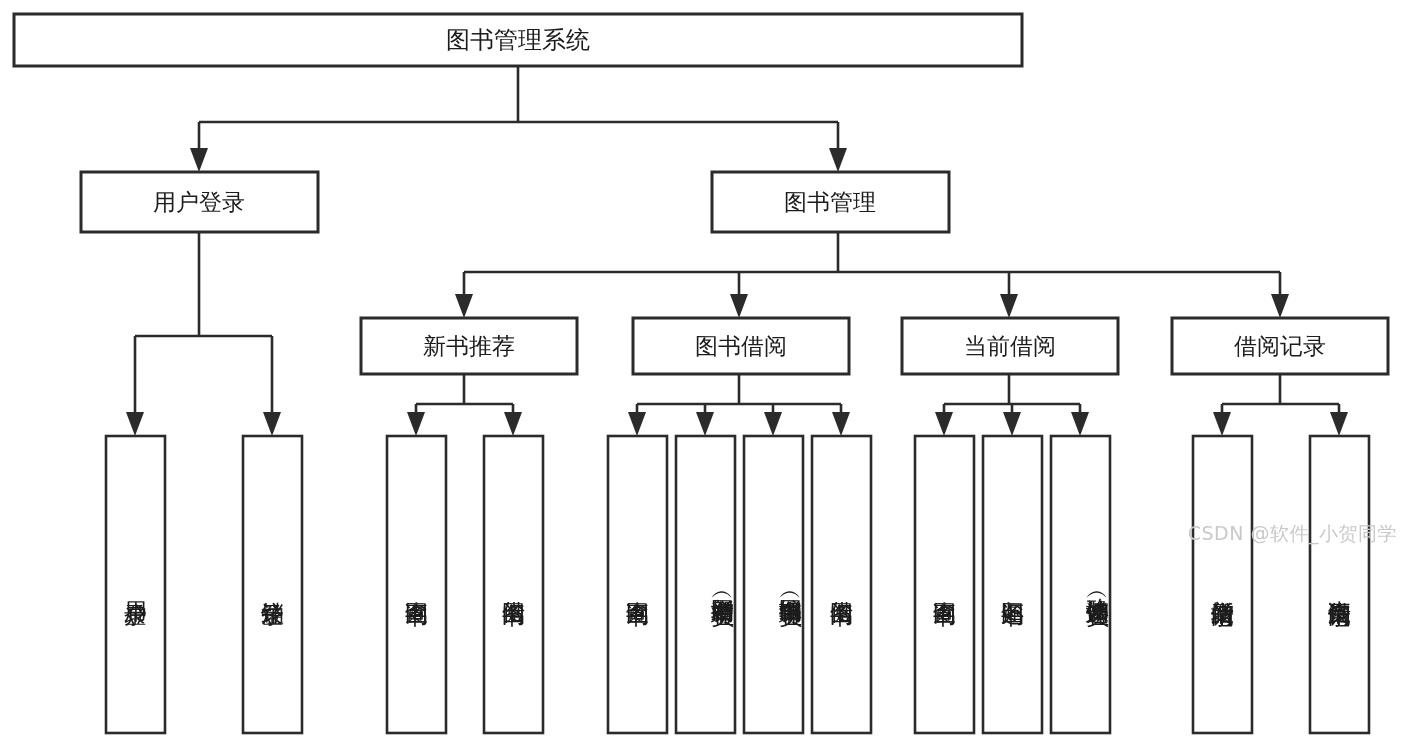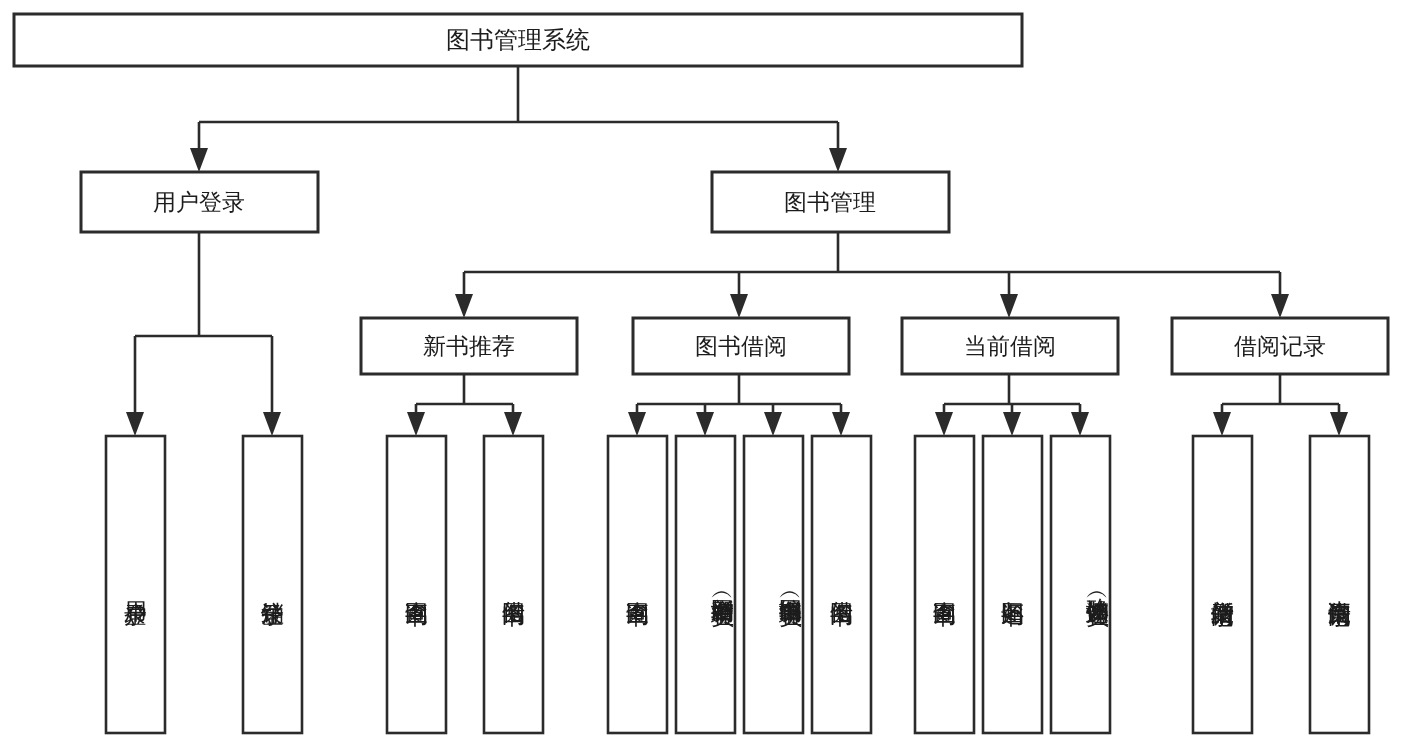--- a/index.html
+++ b/index.html
@@ -222,13 +222,14 @@
   <div class="vlabel" style="left:744px; top:440px; width:59px; height:289px; align-items:flex-start;">编辑图书（管理员）</div>
   <div class="vlabel" style="left:812px; top:436px; width:59px; height:297px;">借阅图书</div>
 
   <div class="vlabel" style="left:915px; top:436px; width:59px; height:297px;">查询图书</div>
   <div class="vlabel" style="left:983px; top:436px; width:59px; height:297px;">归还图书</div>
   <div class="vlabel" style="left:1051px; top:440px; width:59px; height:289px; align-items:flex-start;">确认归还（管理员）</div>
 
   <div class="vlabel" style="left:1193px; top:436px; width:59px; height:297px;">新增借阅记录</div>
   <div class="vlabel" style="left:1310px; top:436px; width:59px; height:297px;">查询借阅记录</div>
 
+  <div id="watermark">CSDN @软件_小贺同学</div>
 </div>
 
 </body></html>

